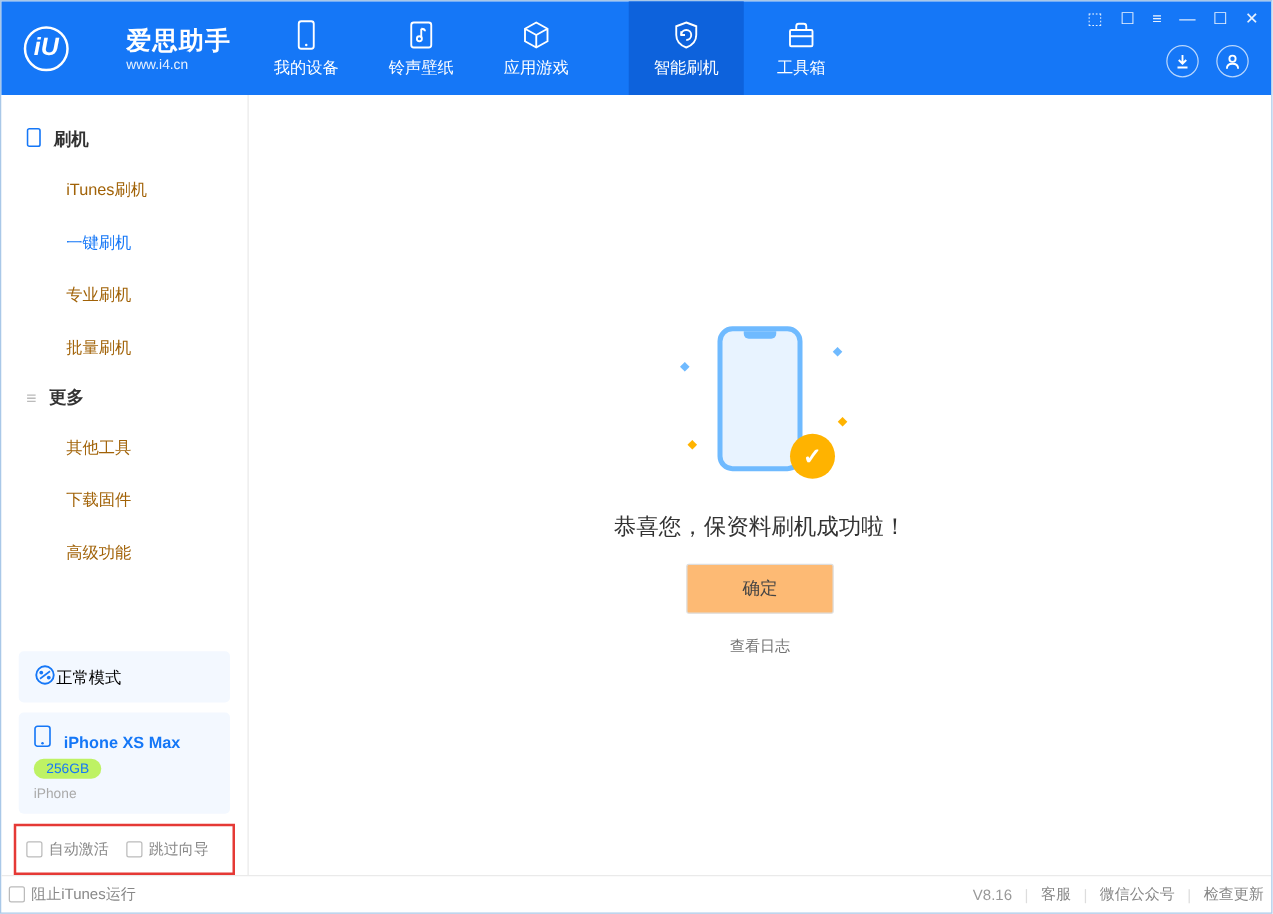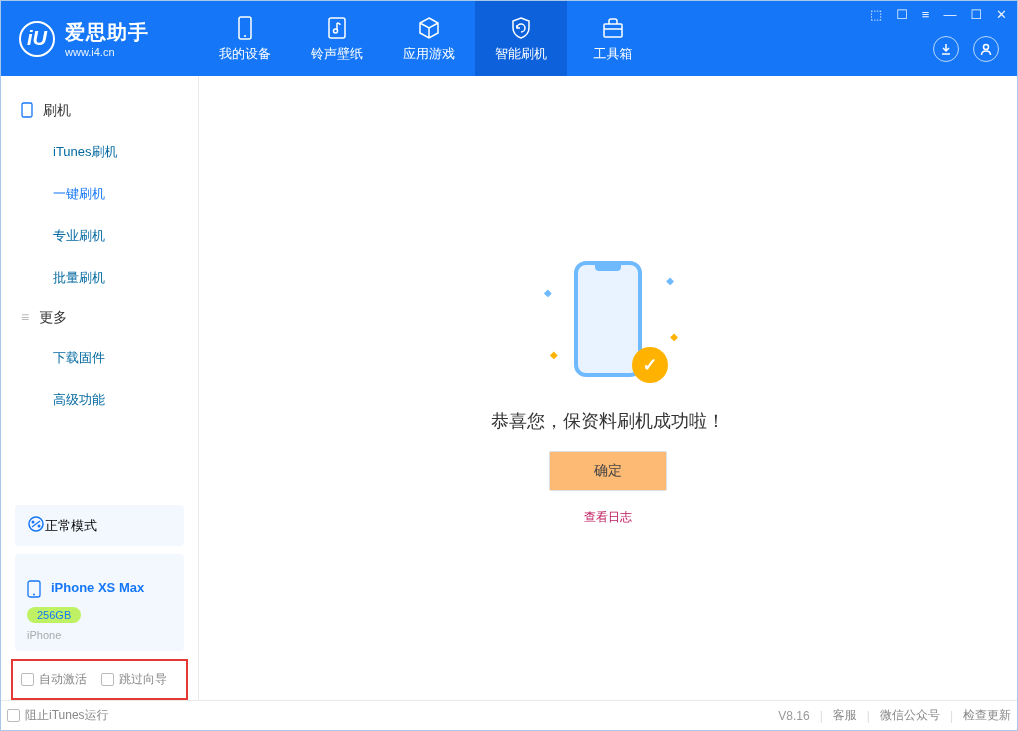--- a/index.html
+++ b/index.html
@@ -1,38 +1,38 @@
 <!DOCTYPE html>
 <html><head>
 <meta charset="utf-8">
 <style>
 * { margin: 0; padding: 0; box-sizing: border-box; font-family: "Microsoft YaHei", Arial, sans-serif; }
 body { background: #fff; width: 1018px; height: 731px; overflow: hidden; border: 1px solid #a9c8e8; }
 
 .header { height: 75px; background: linear-gradient(to bottom, #1577f7, #1577f7); display: flex; align-items: center; padding: 0 10px 0 18px; color: #fff; position: relative; }
 .logo-area { display: flex; align-items: center; gap: 10px; min-width: 180px; }
 .logo-circle { width: 36px; height: 36px; border: 2.5px solid #fff; border-radius: 50%; display: flex; align-items: center; justify-content: center; font-weight: bold; font-size: 20px; font-style: italic; }
-.logo-text { display: flex; flex-direction: column; }
+.logo-text { display: flex; flex-direction: column; margin-left: 36px; }
 .logo-title { font-size: 20px; font-weight: bold; letter-spacing: 1px; }
 .logo-url { font-size: 11px; opacity: 0.9; }
 
 .nav-tabs { display: flex; height: 100%; }
 .nav-tab { width: 92px; display: flex; flex-direction: column; align-items: center; justify-content: center; gap: 4px; cursor: pointer; font-size: 13px; text-align: right; }
-.nav-tab.active { background: #0d62dc; }
+.nav-tab.active { background: #0d62dc; margin-left: 28px; }
 .nav-icon { width: 26px; height: 26px; display: flex; align-items: center; justify-content: center; }
 
 .window-controls-top { position: absolute; top: 6px; right: 10px; display: flex; gap: 14px; font-size: 13px; }
 .win-ctrl { cursor: pointer; opacity: 0.9; }
 .header-right-icons { position: absolute; bottom: 14px; right: 18px; display: flex; gap: 14px; }
 .hr-icon { width: 26px; height: 26px; border: 1.5px solid rgba(255,255,255,0.7); border-radius: 50%; display: flex; align-items: center; justify-content: center; cursor: pointer; }
 
 .body-area { display: flex; height: calc(100% - 75px - 30px); }
 .sidebar { width: 198px; border-right: 1px solid #eaeaea; padding-top: 16px; display: flex; flex-direction: column; }
-.side-section-header { display: flex; gap: 10px; padding: 10px 20px; font-size: 14px; color: #333; font-weight: normal; }
-.side-item { padding: 12px 20px 12px 52px; font-size: 13px; color: #0369a1; cursor: pointer; }
+.side-section-header { display: flex; align-items: center; gap: 10px; padding: 10px 20px; font-size: 14px; color: #333; font-weight: bold; }
+.side-item { padding: 12px 20px 12px 52px; font-size: 13px; color: #a16207; cursor: pointer; }
 .side-item.active { color: #1577f7; }
 
 .side-bottom { margin-top: auto; }
 .mode-box, .device-box { margin: 8px 14px; background: #f3f8ff; border-radius: 4px; padding: 10px 12px; font-size: 13px; display: flex; align-items: center; }
 .device-box { flex-direction: column; align-items: flex-start; gap: 6px; }
 .device-name { color: #1577f7; font-weight: bold; font-size: 13px; }
 .badge { background: #bef264; color: #1577f7; padding: 2px 10px; border-radius: 10px; font-size: 11px; }
 .device-type { color: #aaa; font-size: 11px; }
 .highlight-box { margin: 8px 10px 0 10px; border: 2px solid #e53935; padding: 10px 8px; display: flex; gap: 14px; align-items: center; }
 .checkbox-item { display: flex; align-items: center; gap: 5px; font-size: 12px; color: #888; cursor: pointer; }
@@ -42,21 +42,21 @@
 .success-icon-area { position: relative; width: 140px; height: 140px; }
 .phone-shape { width: 68px; height: 116px; border: 4px solid #6fbaff; border-radius: 12px; background: #e8f3ff; position: absolute; left: 36px; top: 10px; }
 .phone-notch { position: absolute; top: 0; left: 50%; transform: translateX(-50%); width: 26px; height: 6px; background: #6fbaff; border-radius: 0 0 4px 4px; }
 .check-badge { position: absolute; right: 10px; bottom: 8px; width: 36px; height: 36px; background: #ffb300; border-radius: 50%; display: flex; align-items: center; justify-content: center; color: #fff; font-weight: bold; font-size: 18px; }
 .sparkle { position: absolute; font-size: 10px; }
 .s1 { color: #6fbaff; left: 6px; top: 36px; } .s2 { color: #ffb300; left: 12px; top: 98px; }
 .s3 { color: #6fbaff; right: 4px; top: 24px; } .s4 { color: #ffb300; right: 0px; top: 80px; }
 
 .success-text { font-size: 18px; color: #333; font-weight: 500; }
 .ok-btn { padding: 10px 44px; border: 1px solid #ddd; background: #fdba74; font-size: 14px; color: #444; cursor: pointer; border-radius: 2px; }
-.log-link { font-size: 12px; color: #be185d; cursor: pointer; }
+.log-link { font-size: 12px; color: #737373; cursor: pointer; }
 
 .footer { height: 30px; border-top: 1px solid #eaeaea; display: flex; align-items: center; padding: 0 6px; font-size: 12px; color: #888; }
 .footer-left { display: flex; align-items: center; gap: 6px; }
 .footer-right { margin-left: auto; display: flex; align-items: center; gap: 10px; }
 .footer-sep { color: #ddd; }
 .footer-link { cursor: pointer; }
 .version { color: #999; }
 </style>
 </head>
 <body>
@@ -150,35 +150,36 @@
     </div>
     <div class="side-item">iTunes刷机</div>
     <div class="side-item active">一键刷机</div>
     <div class="side-item">专业刷机</div>
     <div class="side-item">批量刷机</div>
 
     <div class="side-section-header">
       <span style="color:#bbb;font-size:14px;">≡</span>
       <span>更多</span>
     </div>
+    <div class="side-item">其他工具</div>
     <div class="side-item">下载固件</div>
     <div class="side-item">高级功能</div>
 
     <div class="side-bottom">
       <div class="mode-box">
         <span><svg width="18" height="18" viewBox="0 0 18 18">
               <circle cx="9" cy="9" r="7" fill="none" stroke="#1577f7" stroke-width="1.5"></circle>
               <circle cx="6" cy="7" r="1.5" fill="#1577f7"></circle>
               <circle cx="12" cy="11" r="1.5" fill="#1577f7"></circle>
               <path d="M5 12 L13 6" stroke="#1577f7" stroke-width="1.3"></path>
             </svg></span>
         <span>正常模式</span>
       </div>
       <div class="device-box">
-        <div style="display:flex;align-items:flex-start;gap:10px;margin-top:16px;">
+        <div style="display:flex;align-items:flex-end;gap:10px;">
           <span><svg width="14" height="18" viewBox="0 0 14 18">
                 <rect x="1" y="1" width="12" height="16" rx="2" fill="none" stroke="#1577f7" stroke-width="1.3"></rect>
                 <circle cx="7" cy="14.5" r="1" fill="#1577f7"></circle>
               </svg></span>
           <span class="device-name">iPhone XS Max</span>
         </div>
         <span class="badge">256GB</span>
         <span class="device-type">iPhone</span>
       </div>
       <div class="highlight-box">

